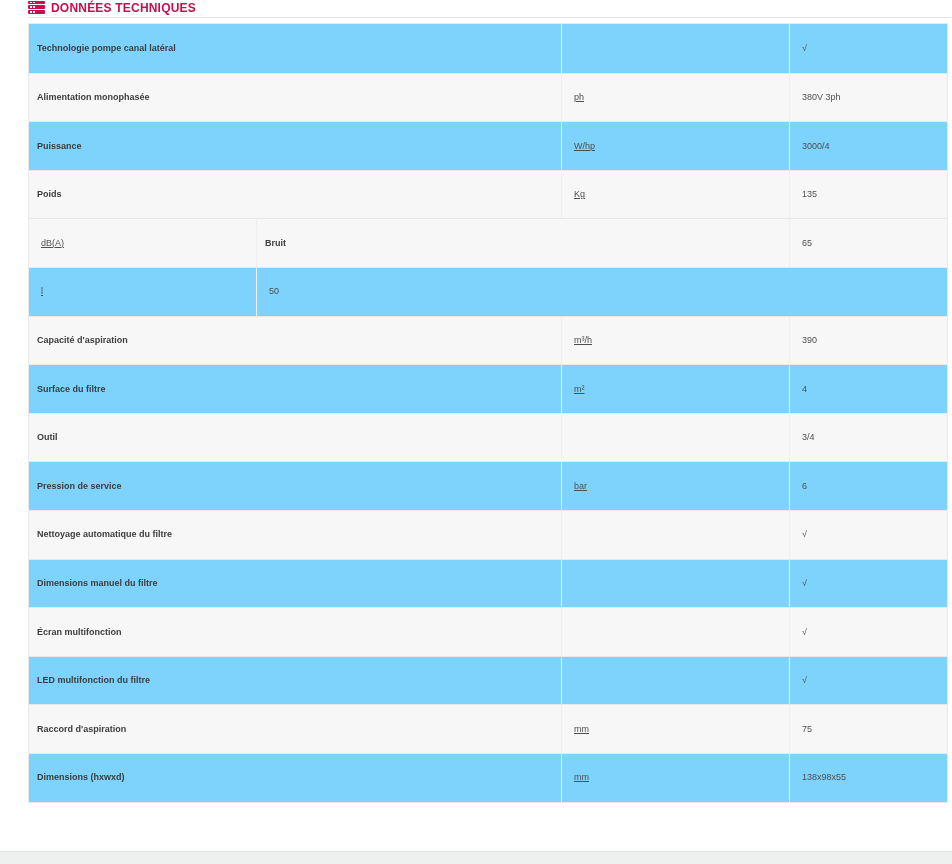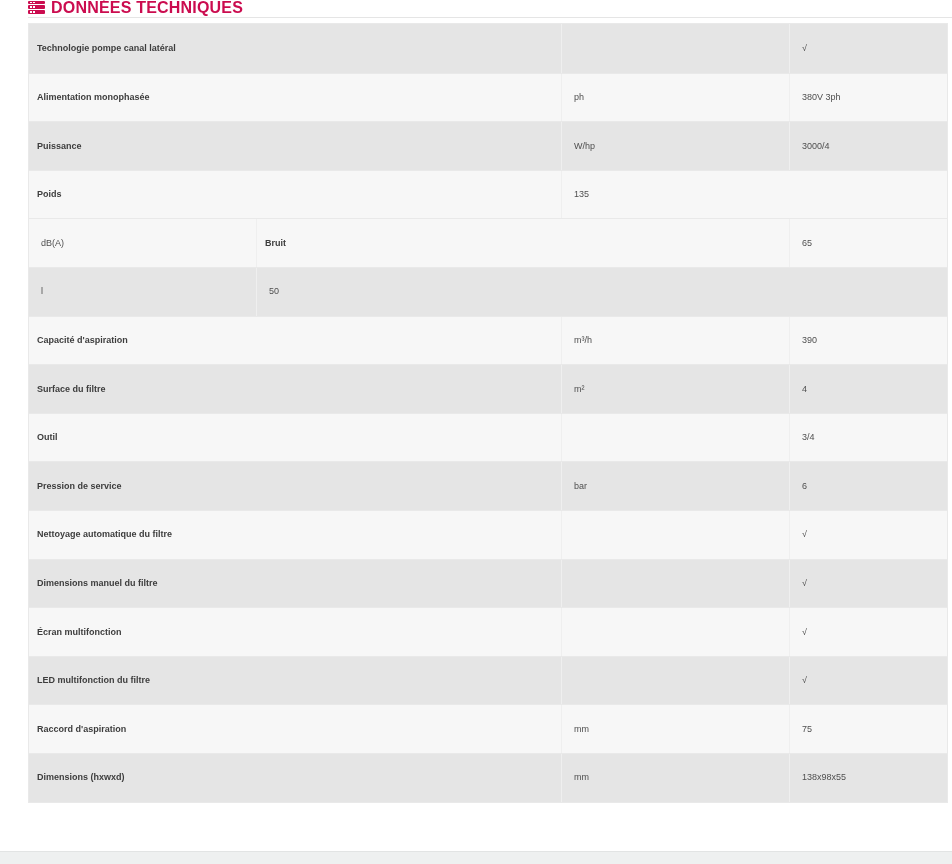--- a/index.html
+++ b/index.html
@@ -35,39 +35,39 @@
   .hdr-icon .icon-bar::before {
     content: "";
     position: absolute;
     left: 2px; top: 1.1px;
     width: 1.6px; height: 1.6px;
     background: #ffffff;
     box-shadow: 3px 0 0 #ffffff;
   }
   .hdr-title {
     color: var(--accent, #cb0c4f);
-    font-size: 16px;
+    font-size: 12px;
     font-weight: bold;
     letter-spacing: 0.2px;
     text-transform: uppercase;
     line-height: 1;
     padding-top: 1px;
   }
 
   
   .spec-table {
     margin: 5px 4px 0 28px;
     width: 920px;
     border: 1px solid #e9e9e9;
     background: #ffffff;
   }
   .spec-row {
     display: flex;
     height: 48.6px;
-    background: #e5e5e5;
+    background: #7dd3fc;
     border-top: 1px solid #e9e9e9;
   }
   .spec-row:first-child { border-top: none; }
   .spec-row.alt { background: var(--row-alt, #f7f7f7); }
   .spec-cell {
     display: flex;
     align-items: center;
     font-size: 9px;
     line-height: 1.2;
     overflow: hidden;
@@ -78,20 +78,21 @@
     border-right: 1px solid #efefef;
     font-weight: 600;
     color: #3d3d3d;
   }
   .cell-unit {
     width: 228px;
     padding-left: 12px;
     border-right: 1px solid #efefef;
     font-weight: 400;
     color: #4f4f4f;
+    text-decoration: underline;
   }
   .cell-value {
     flex: 1;
     padding-left: 12px;
     font-weight: 400;
     color: #4f4f4f;
   }
 
   
   .page-body { flex: 1 1 auto; }
@@ -129,20 +130,21 @@
           <div class="spec-cell cell-unit">ph</div>
           <div class="spec-cell cell-value">380V 3ph</div>
         </div>
         <div class="spec-row">
           <div class="spec-cell cell-label">Puissance</div>
           <div class="spec-cell cell-unit">W/hp</div>
           <div class="spec-cell cell-value">3000/4</div>
         </div>
         <div class="spec-row alt">
           <div class="spec-cell cell-label">Poids</div>
+          <div class="spec-cell cell-unit">Kg</div>
           <div class="spec-cell cell-value">135</div>
         </div>
         <div class="spec-row alt">
           <div class="spec-cell cell-unit">dB(A)</div>
           <div class="spec-cell cell-label">Bruit</div>
           <div class="spec-cell cell-value">65</div>
         </div>
         <div class="spec-row">
           <div class="spec-cell cell-unit">l</div>
           <div class="spec-cell cell-value">50</div>

